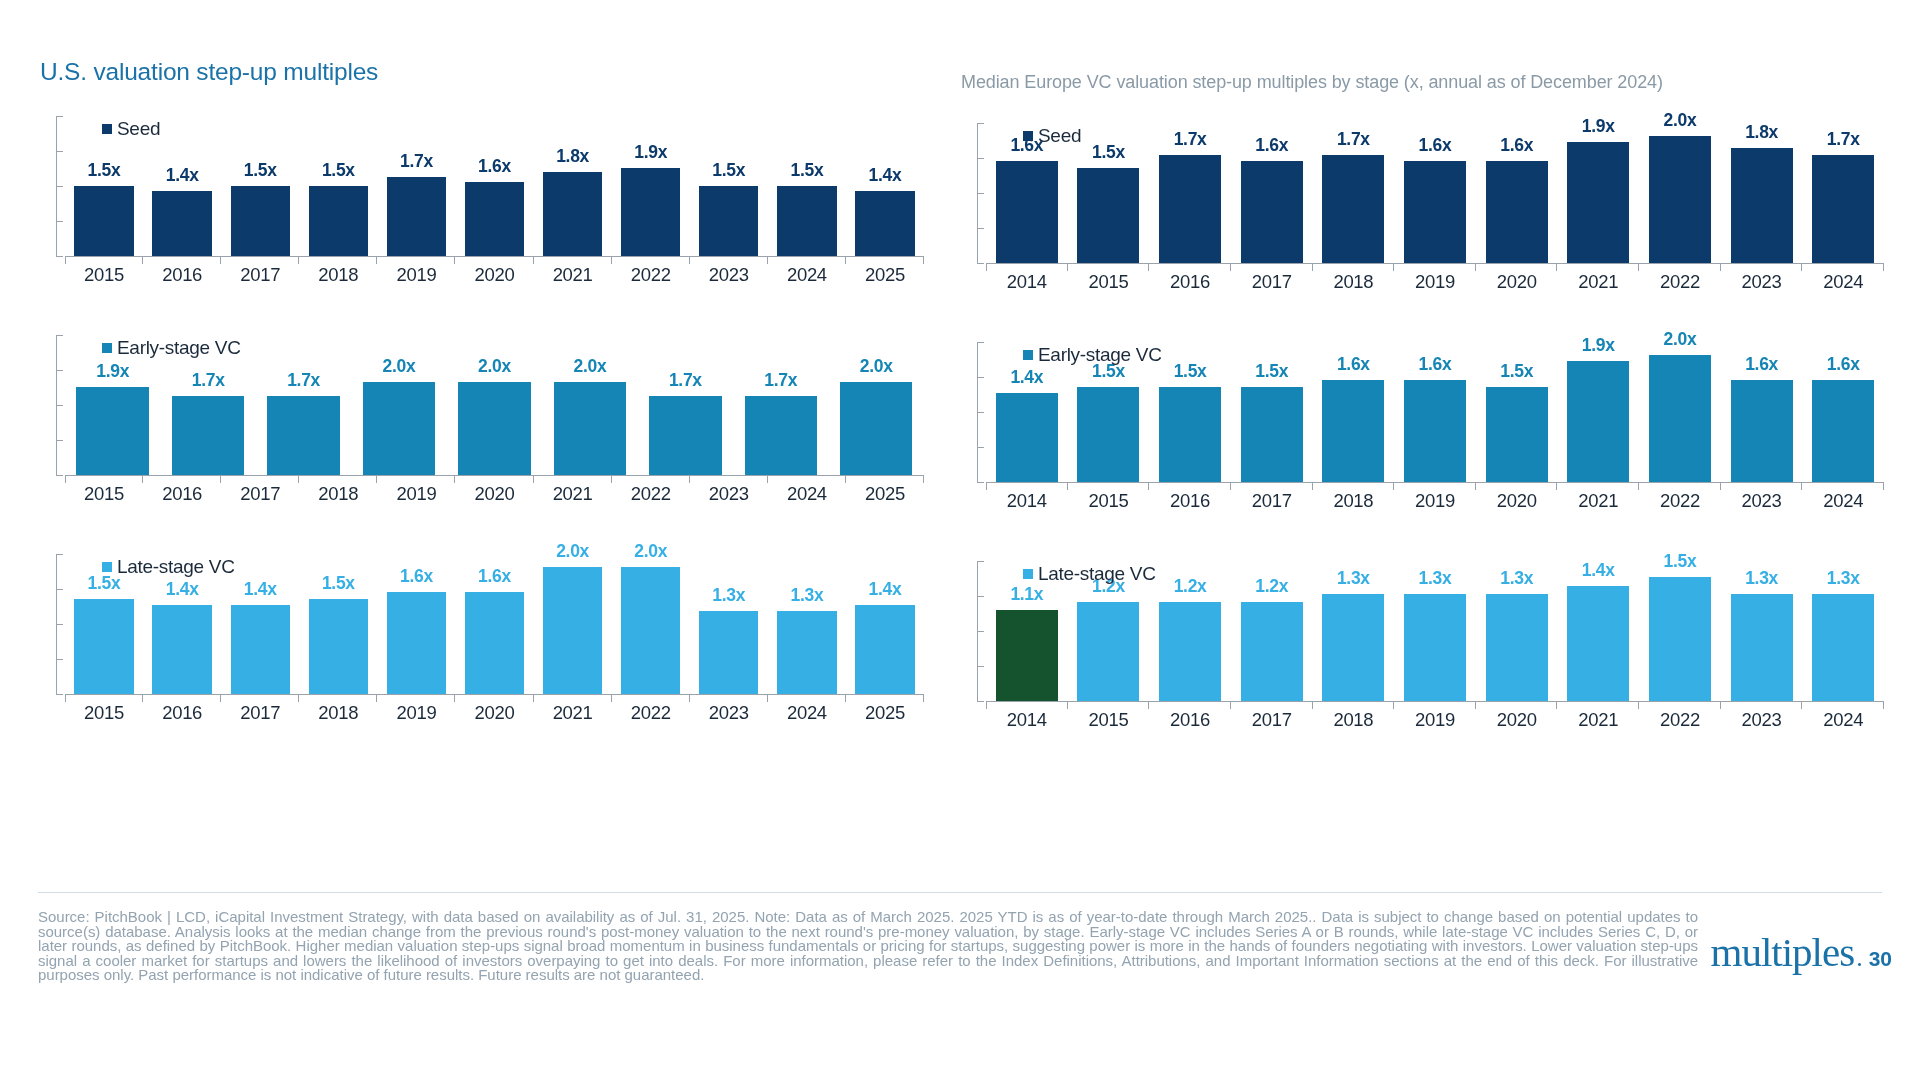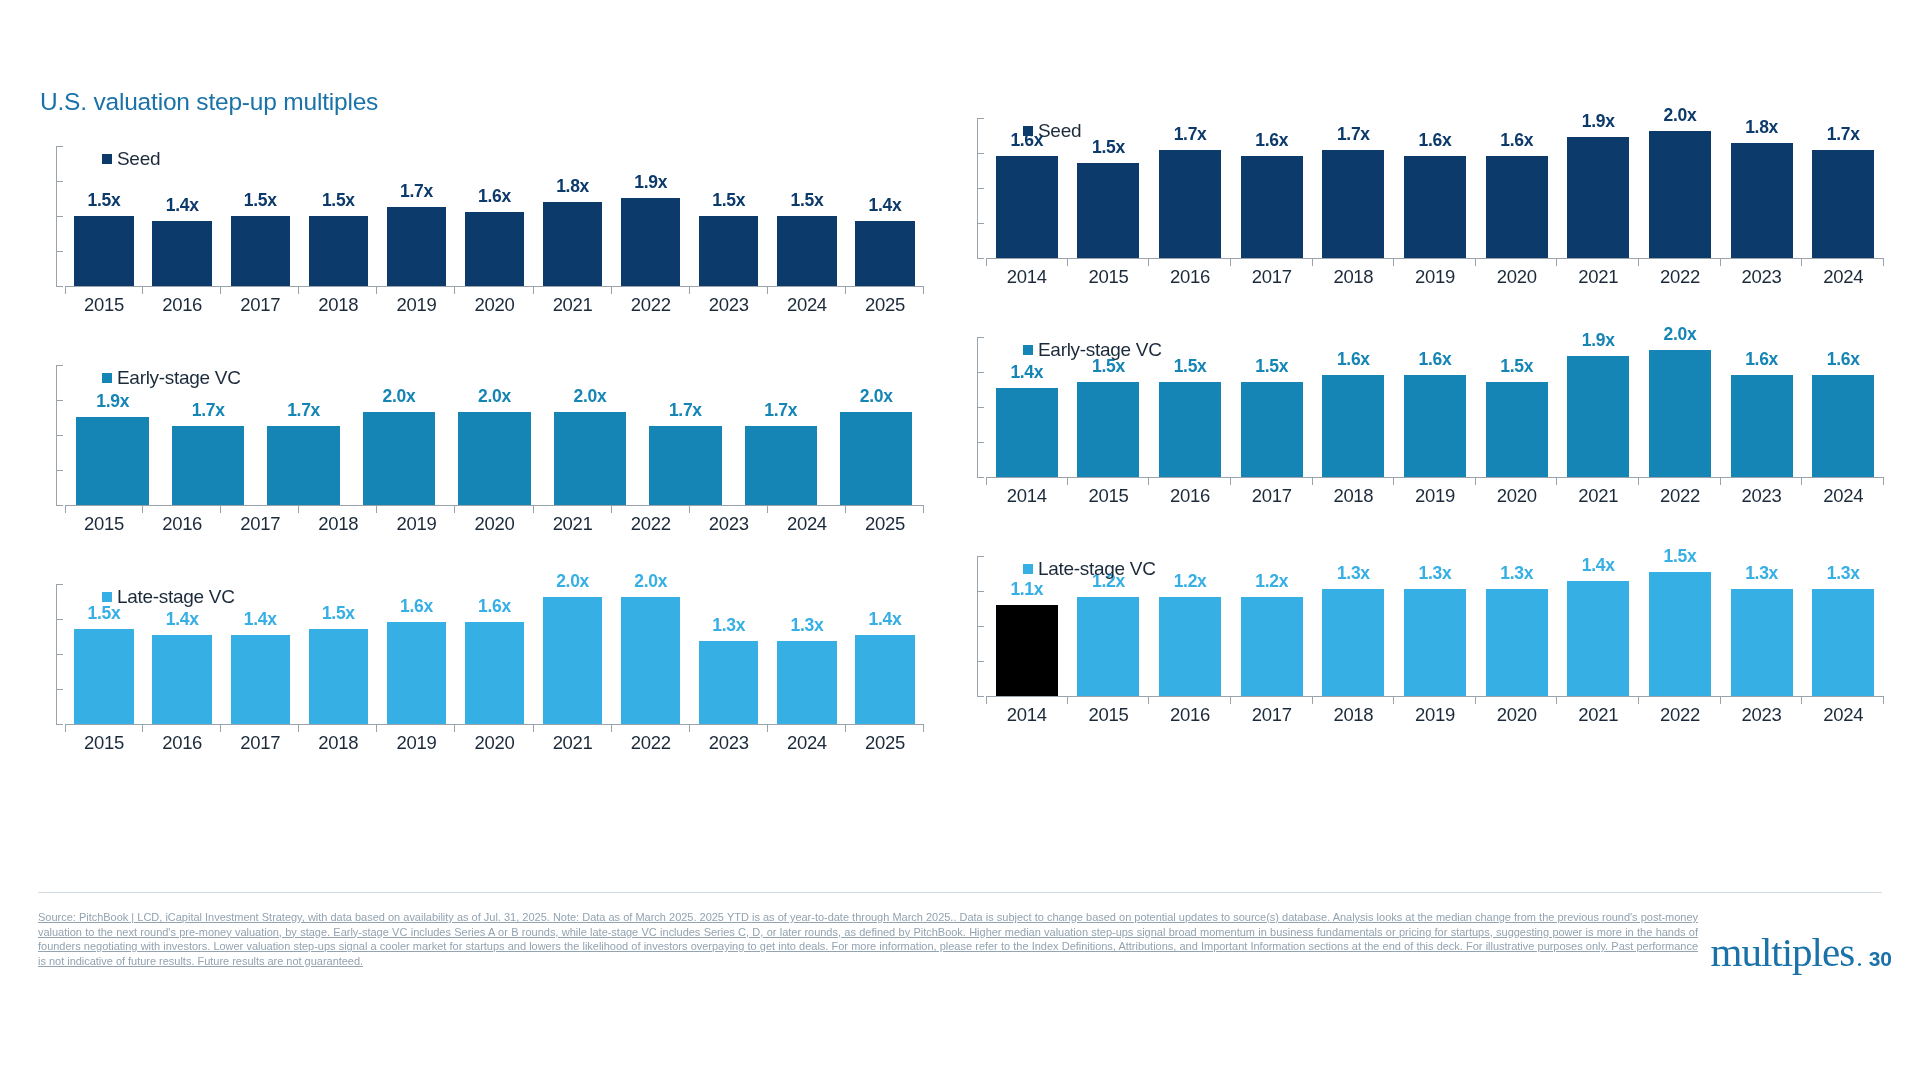--- a/index.html
+++ b/index.html
@@ -13,21 +13,20 @@
     position: relative;
     width: 1920px; height: 1080px;
     background: #ffffff;
     padding: 0;
   }
   .columns {
     position: absolute;
     top: 58px; left: 0; right: 0;
     display: flex;
     gap: 0px;
-    margin-top: 30px;
   }
   .col { width: 960px; padding-left: 40px; padding-right: 22px; }
   .col.right { padding-left: 1px; }
 
   .panel-title {
     color: #1a72a8;
     font-size: 24.5px;
     font-weight: 400;
     letter-spacing: -0.2px;
     line-height: 1.15;
@@ -169,27 +168,26 @@
     top: 892px;
     border-top: 1.3px solid #d2dce2;
   }
   .footer {
     position: absolute;
     left: 38px;
     top: 910px;
     width: 1680px;
   }
   .footnote {
-    font-size: 11px;
+    font-size: 15px;
     line-height: 14.6px;
     color: #93a3b0;
     text-align: justify;
     width: 1660px;
     letter-spacing: -0.02px;
-    text-decoration: underline;
   }
   .brand {
     position: absolute;
     right: 28px;
     top: 928px;
     display: flex;
     align-items: baseline;
     gap: 2px;
   }
   .brand-i {
@@ -503,20 +501,21 @@
               <div class="xlabel">2022</div>
               <div class="xlabel">2023</div>
               <div class="xlabel">2024</div>
               <div class="xlabel">2025</div>
             </div>
           </div>
         </div>
     </div>
 
     <div class="col right">
+      <div class="panel-sub">Median Europe VC valuation step-up multiples by stage (x, annual as of December 2024)</div>
       <div class="charts" id="col-eu">
           <div class="chart">
             <div class="yaxis">
               <div class="ytick" style="top: 0px;"></div>
               <div class="ytick" style="top: 35px;"></div>
               <div class="ytick" style="top: 70px;"></div>
               <div class="ytick" style="top: 105px;"></div>
               <div class="ytick" style="top: 140px;"></div>
             </div>
             <div class="legend">
@@ -715,21 +714,21 @@
               <div class="ytick" style="top: 105px;"></div>
               <div class="ytick" style="top: 140px;"></div>
             </div>
             <div class="legend">
               <span class="legend-swatch" style="background: rgb(54, 175, 228);"></span>
               <span class="legend-text">Late-stage VC</span>
             </div>
             <div class="plot">
               <div class="bars">
                 <div class="slot">
-                  <div class="bar" style="height: 64.7059%; background: #000000;">
+                  <div class="bar" style="height: 64.7059%; background: #14532d;">
                     <div class="bar-label" style="color: rgb(54, 175, 228);">1.1x</div>
                   </div>
                 </div>
                 <div class="slot">
                   <div class="bar" style="height: 70.5882%; background: rgb(54, 175, 228);">
                     <div class="bar-label" style="color: rgb(54, 175, 228);">1.2x</div>
                   </div>
                 </div>
                 <div class="slot">
                   <div class="bar" style="height: 70.5882%; background: rgb(54, 175, 228);">

